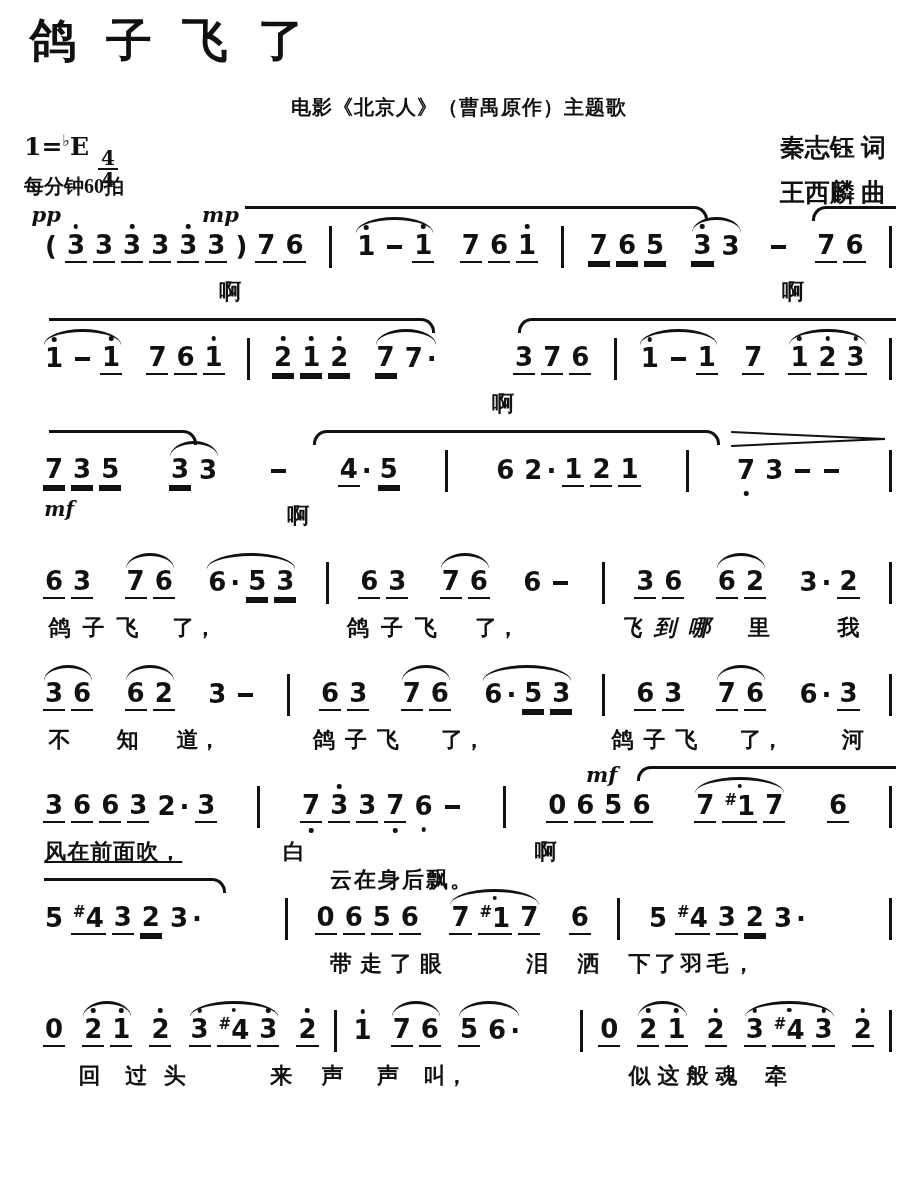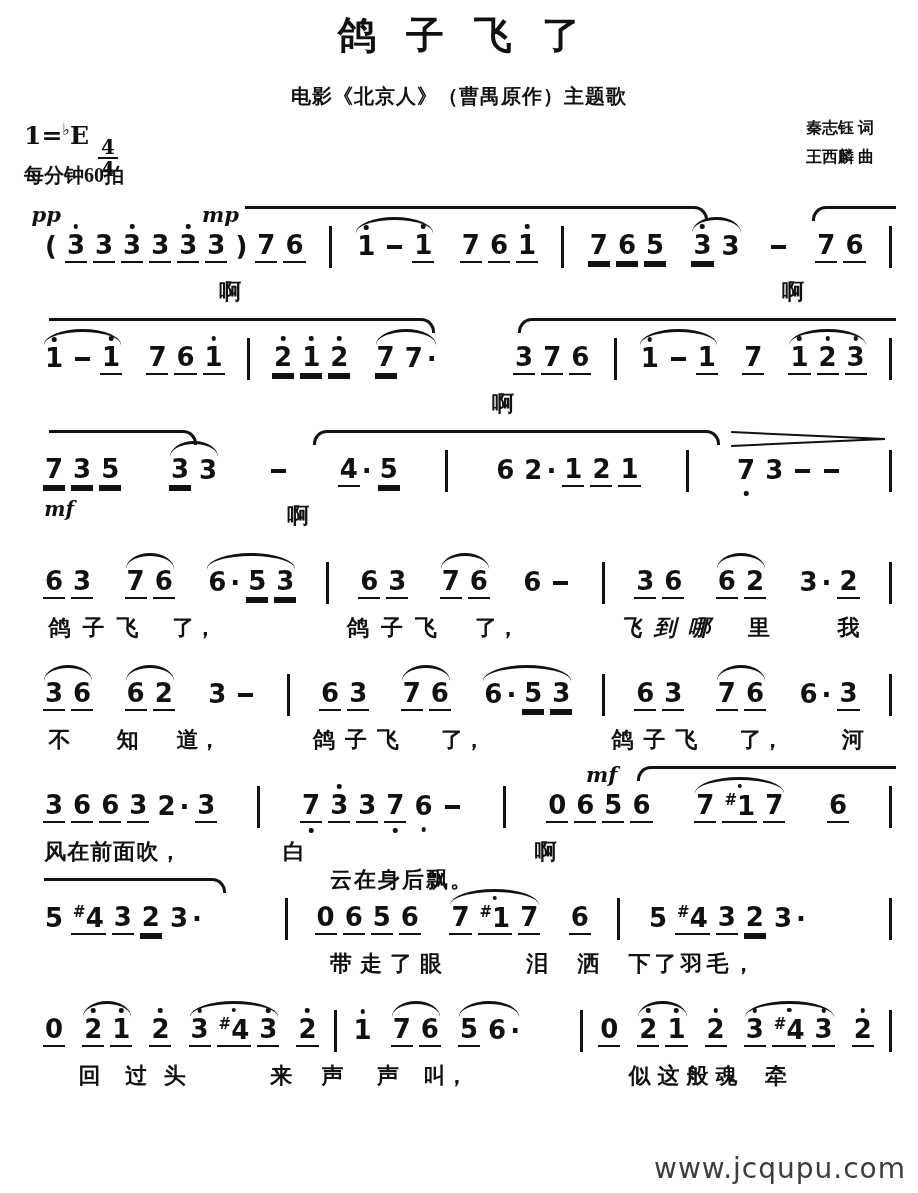--- a/index.html
+++ b/index.html
@@ -1,34 +1,34 @@
 <!DOCTYPE html>
 <html><head>
 <meta charset="utf-8">
 <style>
   html,body{margin:0;padding:0;}
   body{width:918px;height:1193px;background:#ffffff;color:#111;
        font-family:"Liberation Serif",serif;overflow:hidden;}
   .page{position:relative;width:918px;height:1193px;background:#fff;}
 
   
-  .title{text-align:center;font-weight:700;font-size:38px;letter-spacing:30px;
+  .title{text-align:left;font-weight:700;font-size:46px;letter-spacing:30px;
          padding-left:30px;padding-top:10px;font-family:"DejaVu Serif",serif;}
   .subtitle{text-align:center;font-weight:700;font-size:20px;margin-top:22px;letter-spacing:1px;}
   .meta{position:relative;height:84px;margin:10px 28px 0 24px;}
   .keysig{position:absolute;left:0;top:0;font-weight:700;font-size:25px;
           font-family:"DejaVu Serif",serif;}
   .keysig sup{font-size:16px;}
   .frac{display:inline-flex;flex-direction:column;line-height:1.0;font-size:20px;
         text-align:center;vertical-align:-10px;margin-left:9px;}
   .ftop{border-bottom:2.5px solid #111;padding:0 3px;}
   .fbot{padding:0 3px;}
   .tempo{position:absolute;left:0;top:42px;font-weight:700;font-size:20px;}
-  .credits{position:absolute;right:16px;top:-6px;text-align:left;font-weight:700;
-           font-size:16px;line-height:1.8;}
+  .credits{position:absolute;right:4px;top:-6px;text-align:left;font-weight:700;
+           font-size:25px;line-height:1.8;}
 
   
   .score{position:absolute;left:40px;right:25px;top:199px;}
   .system{position:relative;height:112px;}
   .above{position:relative;height:22px;}
   .dynmark{position:absolute;bottom:-6px;font-style:italic;font-weight:700;font-size:21px;
            font-family:"DejaVu Serif",serif;white-space:nowrap;}
   .phrase{position:absolute;bottom:0;height:12px;border-top:3px solid #111;}
   .phrase.curveR{border-right:3px solid #111;border-top-right-radius:14px;}
   .phrase.curveL{border-left:3px solid #111;border-top-left-radius:14px;}
@@ -672,21 +672,21 @@
           <span class="group">
             <span class="note u1">
               <span class="numwrap"><span class="num">6</span></span>
             </span>
           </span>
           <span class="group">
             <span class="barline"></span>
           </span>
         </div>
         <div class="lyrics-row">
-          <span class="lyric" style="left: 0.5%; letter-spacing: 1px;">风在前面吹，</span>
+          <span class="lyric" style="left: 0.5%; letter-spacing: 1px; text-decoration: underline;">风在前面吹，</span>
           <span class="lyric" style="left: 28.5%;">白</span>
           <span class="lyric" style="left: 34%; letter-spacing: 2px; margin-top: 28px;">云在身后飘。</span>
           <span class="lyric" style="left: 58%;">啊</span>
         </div>
       </div>
       <div class="system">
         <div class="above">
           <div class="phrase curveR" style="left: 0.5%; width: 21%;"></div>
         </div>
         <div class="notes-row">
@@ -908,14 +908,13 @@
           <span class="lyric" style="left: 27%;">来</span>
           <span class="lyric" style="left: 33%;">声</span>
           <span class="lyric" style="left: 39.5%;">声</span>
           <span class="lyric" style="left: 45%;">叫，</span>
           <span class="lyric" style="left: 69%; letter-spacing: 7px;">似这般魂</span>
           <span class="lyric" style="left: 85%;">牵</span>
         </div>
       </div>
     </div>
 
-  <div class="watermark">www.jcqupu.com</div>
 </div>
 
 </body></html>

